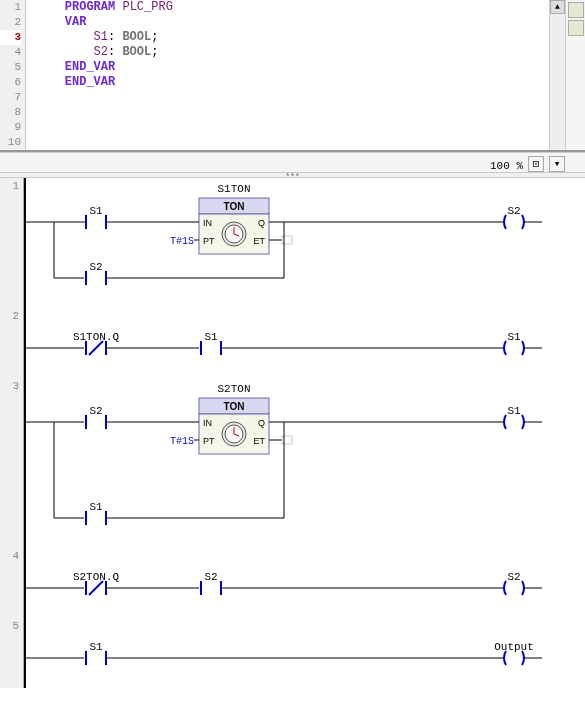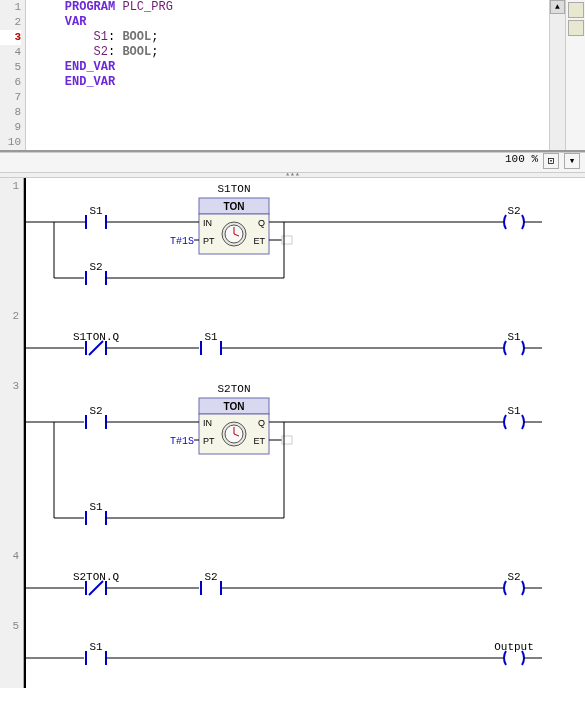--- a/index.html
+++ b/index.html
@@ -12,21 +12,21 @@
 .code { flex: 1; padding-left: 10px; font-size: 12px; background: #fff; }
 .code div { height: 15px; line-height: 15px; white-space: pre; }
 .kw { color: #6d28d9; font-weight: bold; }
 .ty { color: #737373; font-weight: bold; }
 .id { color: #701a75; }
 .scrollbar-v { width: 16px; background: #eee; border-left: 1px solid #ccc; }
 .scroll-arrow { height: 14px; background: #ddd; border: 1px solid #aaa; text-align: center; font-size: 8px; line-height: 12px; }
 .side-icons { width: 20px; background: #f5f5f5; border-left: 1px solid #ccc; }
 .side-icons div { width: 16px; height: 16px; margin: 2px auto; border: 1px solid #aaa; background: #e8e8d0; }
 
-.zoom-bar { height: 20px; border-top: 1px solid #ccc; display: flex; justify-content: flex-end; align-items: flex-start; background: #f5f5f5; padding-right: 1px; }
+.zoom-bar { height: 20px; border-top: 1px solid #ccc; display: flex; justify-content: flex-end; align-items: flex-end; background: #f5f5f5; padding-right: 16px; }
 .zoom-bar span { font-size: 11px; margin-right: 4px; }
 .zoom-btn { width: 16px; height: 16px; border: 1px solid #aaa; margin: 0 1px; display: inline-block; font-size: 9px; text-align: center; line-height: 14px; }
 
 .separator { height: 6px; background: #f0f0f0; border-top: 1px solid #ccc; border-bottom: 1px solid #ccc; text-align: center; font-size: 8px; color: #888; line-height: 2px; }
 
 .ladder-pane { display: flex; }
 .ladder-gutter { width: 24px; background: #f0f0f0; border-right: 1px solid #aaa; color: #888; font-size: 11px; }
 .ladder-gutter div { text-align: right; padding-right: 4px; }
 .ladder-body { flex: 1; position: relative; background: #fff; }
 

